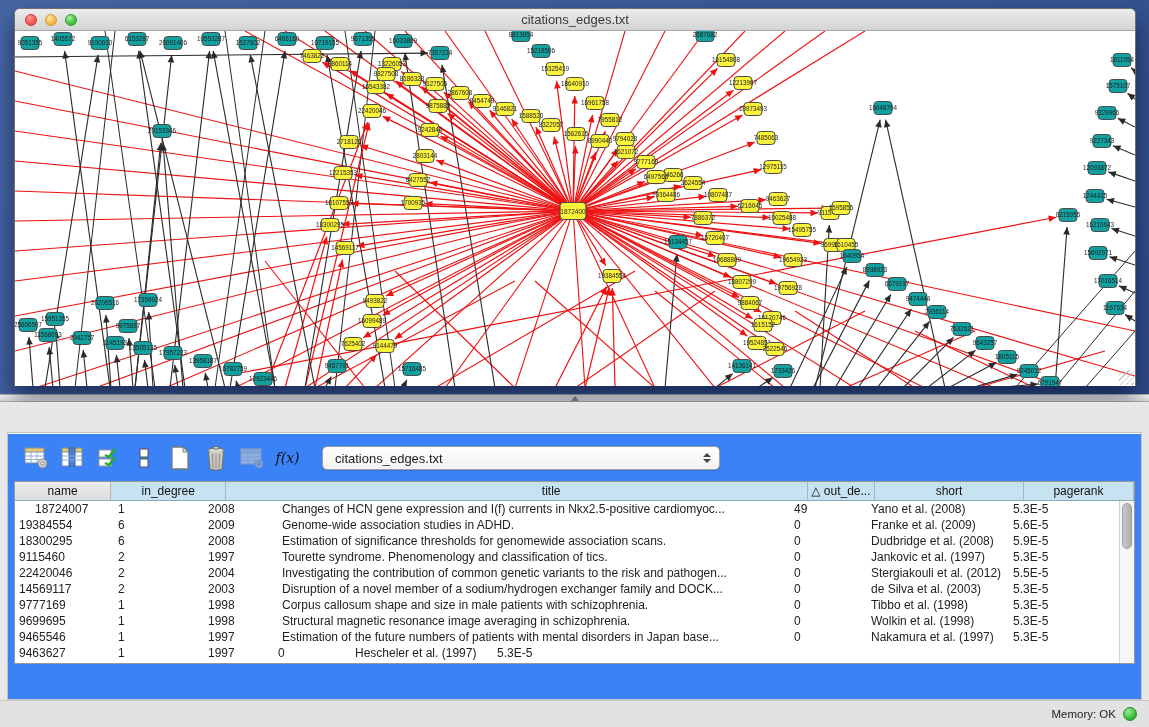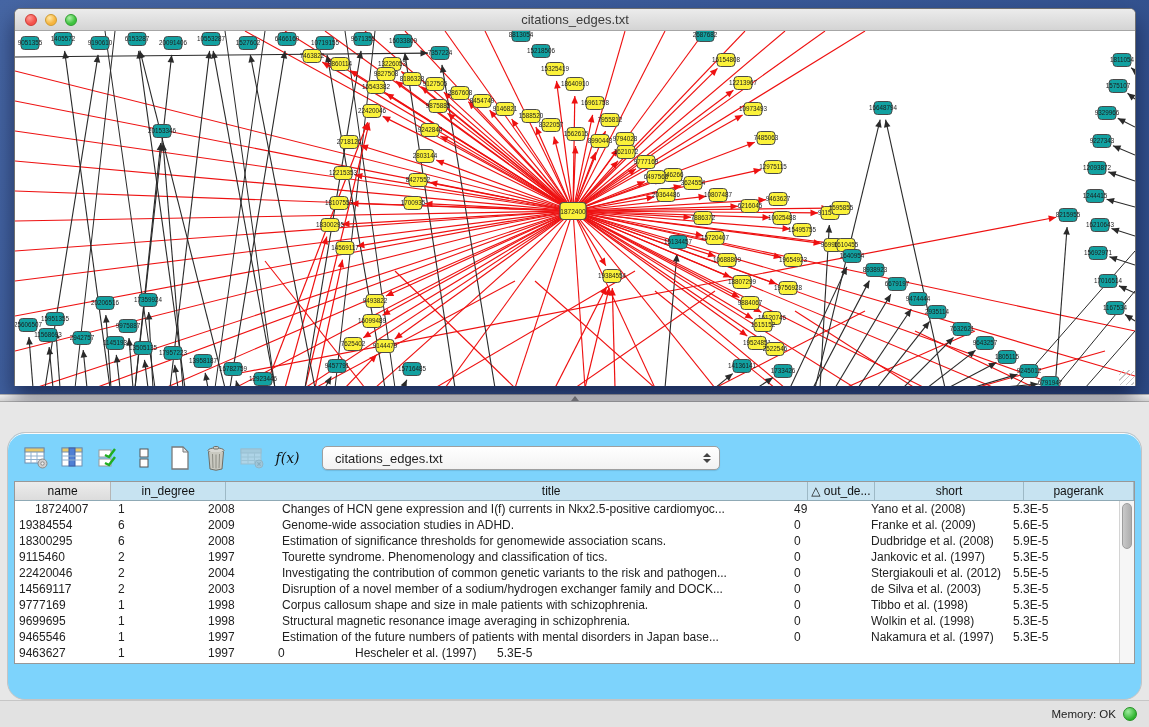--- a/index.html
+++ b/index.html
@@ -38,21 +38,21 @@
   .panel-header { height:26px; display:flex; align-items:center; padding:0 10px;
     font-size:12.5px; color:#2e2e2e; background:linear-gradient(#ededed,#e2e2e2);
     border-bottom:1px solid #d2d2d2;}
   .panel-header .spacer { flex:1; }
   .float-ic { position:relative; width:14px; height:14px; margin-right:14px; cursor:pointer;}
   .float-ic .b1 { position:absolute; left:0; top:0; width:9px; height:9px; border:1.5px solid #9a8048; }
   .float-ic .b2 { position:absolute; right:0; bottom:0; width:8px; height:8px; border:1.5px solid #4d5f85; background:#ededed;}
   .close-ic { font-size:15px; font-weight:bold; color:#1c1c1c; cursor:pointer; line-height:14px;}
 
   .inner-panel { position:absolute; left:7px; right:7px; top:30px; bottom:27px;
-    background:#7dd3fc; border:1px solid #c4c4c4; border-radius:18px;
+    background:#3b82f6; border:1px solid #c4c4c4; border-radius:1px;
     box-shadow:inset 0 1px 0 #fbfbfb; }
   .toolbar { display:flex; align-items:center; gap:9px; padding:10px 10px 6px 14px; height:46px;}
   .tbtn { width:27px; height:27px; display:flex; align-items:center; justify-content:center; cursor:pointer;}
   .tbtn.disabled { opacity:.55; cursor:default; }
   .fx { font-family:"DejaVu Serif", serif; font-style:italic; font-size:14px; color:#111; }
   .combo { margin-left:12px; width:398px; height:24px; background:linear-gradient(#ffffff,#f2f2f2);
     border:1px solid #9f9f9f; border-radius:5px; display:flex; align-items:center;
     padding:0 8px 0 12px; font-size:13px; color:#1d1d1d; cursor:pointer;
     box-shadow:0 1px 1px rgba(0,0,0,.12);}
   .combo .val { flex:1; white-space:nowrap; overflow:hidden; }

